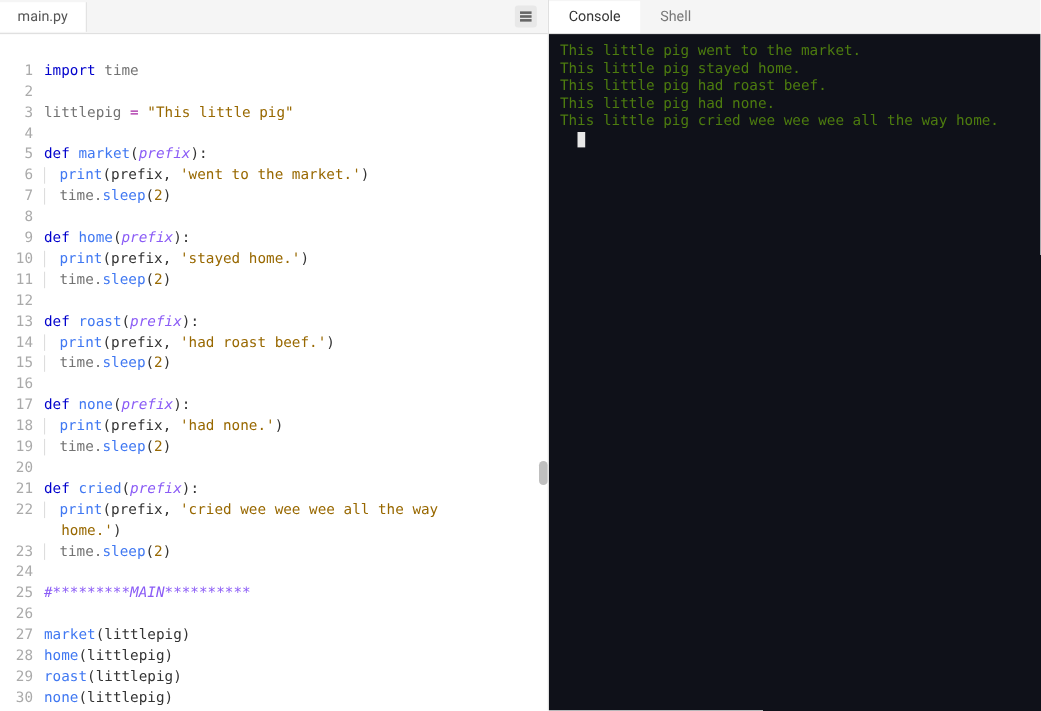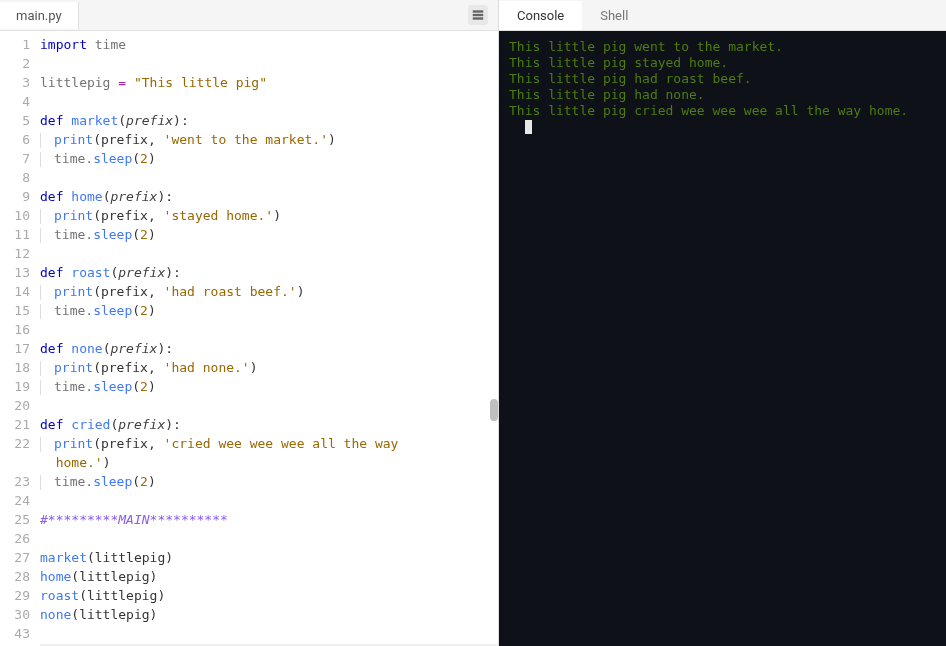--- a/index.html
+++ b/index.html
@@ -11,20 +11,21 @@
   display: flex;
   background: #fff;
 }
 .editor-pane {
   width: 499px;
   height: 100%;
   display: flex;
   flex-direction: column;
   border-right: 1px solid #ddd;
   position: relative;
+  gap: 20px;
 }
 .editor-tabs {
   height: 31px;
   display: flex;
   align-items: center;
   background: #f5f5f5;
   border-bottom: 1px solid #e0e0e0;
   justify-content: space-between;
 }
 .file-tab {
@@ -77,21 +78,21 @@
 }
 .code-line { min-height: 19px; }
 .code-line.hl { background: #f0f0f0; margin-top: 20px; }
 .indent-guide { color: #ddd; }
 .tok-kw { color: #0000cc; }
 .tok-id { color: #737373; }
 .tok-op { color: #a626a4; }
 .tok-str { color: #986801; }
 .tok-fn { color: #4078f2; }
 .tok-call { color: #4078f2; }
-.tok-param { color: #404040; font-style: italic; }
+.tok-param { color: #8b5cf6; font-style: italic; }
 .tok-num { color: #986801; }
 .tok-cmt { color: #8b5cf6; font-style: italic; }
 .tok-p { color: #333; }
 
 .scroll-indicator {
   position: absolute;
   right: 0;
   top: 368px;
   width: 8px;
   height: 22px;

